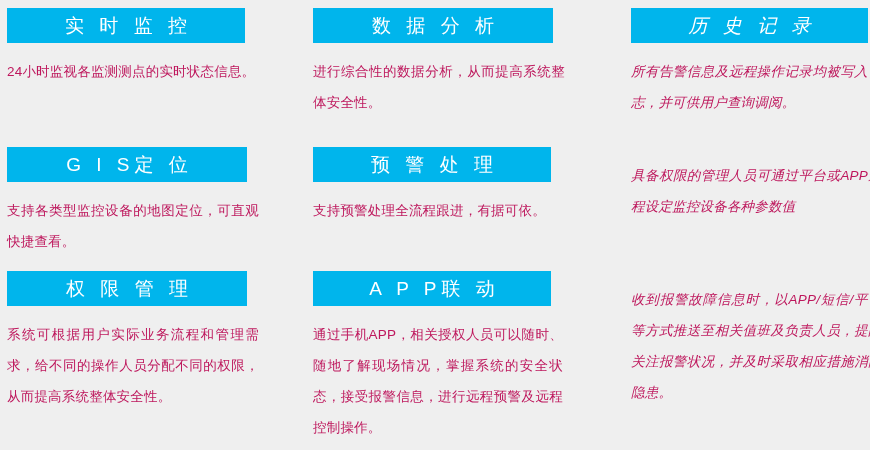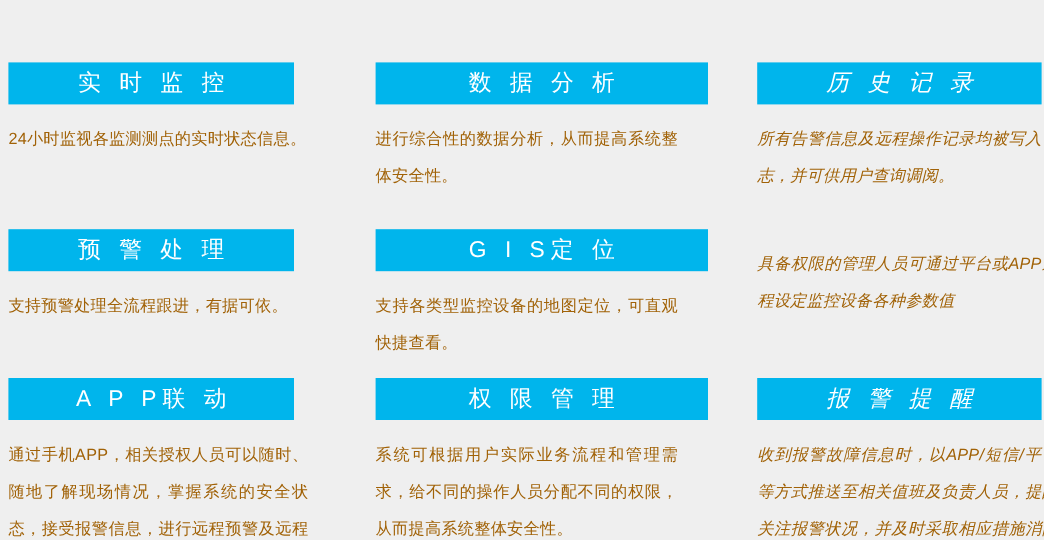--- a/index.html
+++ b/index.html
@@ -25,21 +25,20 @@
     top: 0;
     width: 870px;
     height: 450px;
     display: grid;
     grid-template-columns: 306px 312px 252px;
     grid-template-rows: 139px 125px 186px;
   }
   .card {
     position: relative;
     box-sizing: border-box;
-    margin-top: 44px;
   }
   .card.col1 { padding-left: 7px;   padding-right: 55px; }
   .card.col2 { padding-left: 7px;   padding-right: 65px; }
   .card.col3 { padding-left: 13px;  padding-right: 8px; font-style: italic;  }
 
   .card.row1 { padding-top: 8px; }
   .card.row2 { padding-top: 8px; }
   .card.row3 { padding-top: 7px; }
 
   .card-title-bar {
@@ -49,26 +48,26 @@
     text-align: center;
     color: #ffffff;
     font-size: 19px;
     letter-spacing: 5px;
     text-indent: 5px;
     font-weight: 400;
     white-space: nowrap;
     overflow: hidden;
   }
   .card.col1 .card-title-bar { width: 238px; }
-  .card.col2 .card-title-bar { width: 277px; }
+  .card.col2 .card-title-bar { width: 240px; }
   .card.col3 .card-title-bar { width: 237px; }
 
   .card-body {
     margin-top: 13px;
-    color: #a16207;
+    color: #be185d;
     font-size: 13.5px;
     line-height: 31px;
     letter-spacing: 0.2px;
     text-align: justify;
     text-justify: inter-ideograph;
     word-break: break-all;
   }
   .card.col1 .card-body { width: 250px; }
   .card.col2 .card-body { width: 252px; }
   .card.col3 .card-body { width: 251px; }
@@ -87,43 +86,42 @@
     <div class="card col2 row1">
       <div class="card-title-bar">数 据 分 析</div>
       <div class="card-body">进行综合性的数据分析，从而提高系统整体安全性。</div>
     </div>
 
     <div class="card col3 row1">
       <div class="card-title-bar">历 史 记 录</div>
       <div class="card-body">所有告警信息及远程操作记录均被写入日志，并可供用户查询调阅。</div>
     </div>
 
+    <div class="card col2 row2">
+      <div class="card-title-bar">G I S定 位</div>
+      <div class="card-body">支持各类型监控设备的地图定位，可直观快捷查看。</div>
+    </div>
+
     <div class="card col1 row2">
       <div class="card-title-bar">预 警 处 理</div>
       <div class="card-body">支持预警处理全流程跟进，有据可依。</div>
     </div>
 
-    <div class="card col2 row2">
-      <div class="card-title-bar">G I S定 位</div>
-      <div class="card-body">支持各类型监控设备的地图定位，可直观快捷查看。</div>
+    <div class="card col3 row2">
+      <div class="card-body">具备权限的管理人员可通过平台或APP远程设定监控设备各种参数值</div>
     </div>
 
-    <div class="card col3 row2">
-      <div class="card-body">具备权限的管理人员可通过平台或APP远程设定监控设备各种参数值</div>
+    <div class="card col2 row3">
+      <div class="card-title-bar">权 限 管 理</div>
+      <div class="card-body">系统可根据用户实际业务流程和管理需求，给不同的操作人员分配不同的权限，从而提高系统整体安全性。</div>
     </div>
 
     <div class="card col1 row3">
       <div class="card-title-bar">A P P联 动</div>
       <div class="card-body">通过手机APP，相关授权人员可以随时、随地了解现场情况，掌握系统的安全状态，接受报警信息，进行远程预警及远程控制操作。</div>
     </div>
 
-    <div class="card col2 row3">
-      <div class="card-title-bar">权 限 管 理</div>
-      <div class="card-body">系统可根据用户实际业务流程和管理需求，给不同的操作人员分配不同的权限，从而提高系统整体安全性。</div>
-    </div>
-
     <div class="card col3 row3">
-      <div class="card-title-bar">报 警 提 醒</div>
       <div class="card-body">收到报警故障信息时，以APP/短信/平台等方式推送至相关值班及负责人员，提醒关注报警状况，并及时采取相应措施消除隐患。</div>
     </div>
 
   </div>
 </div>
 
 </body></html>

